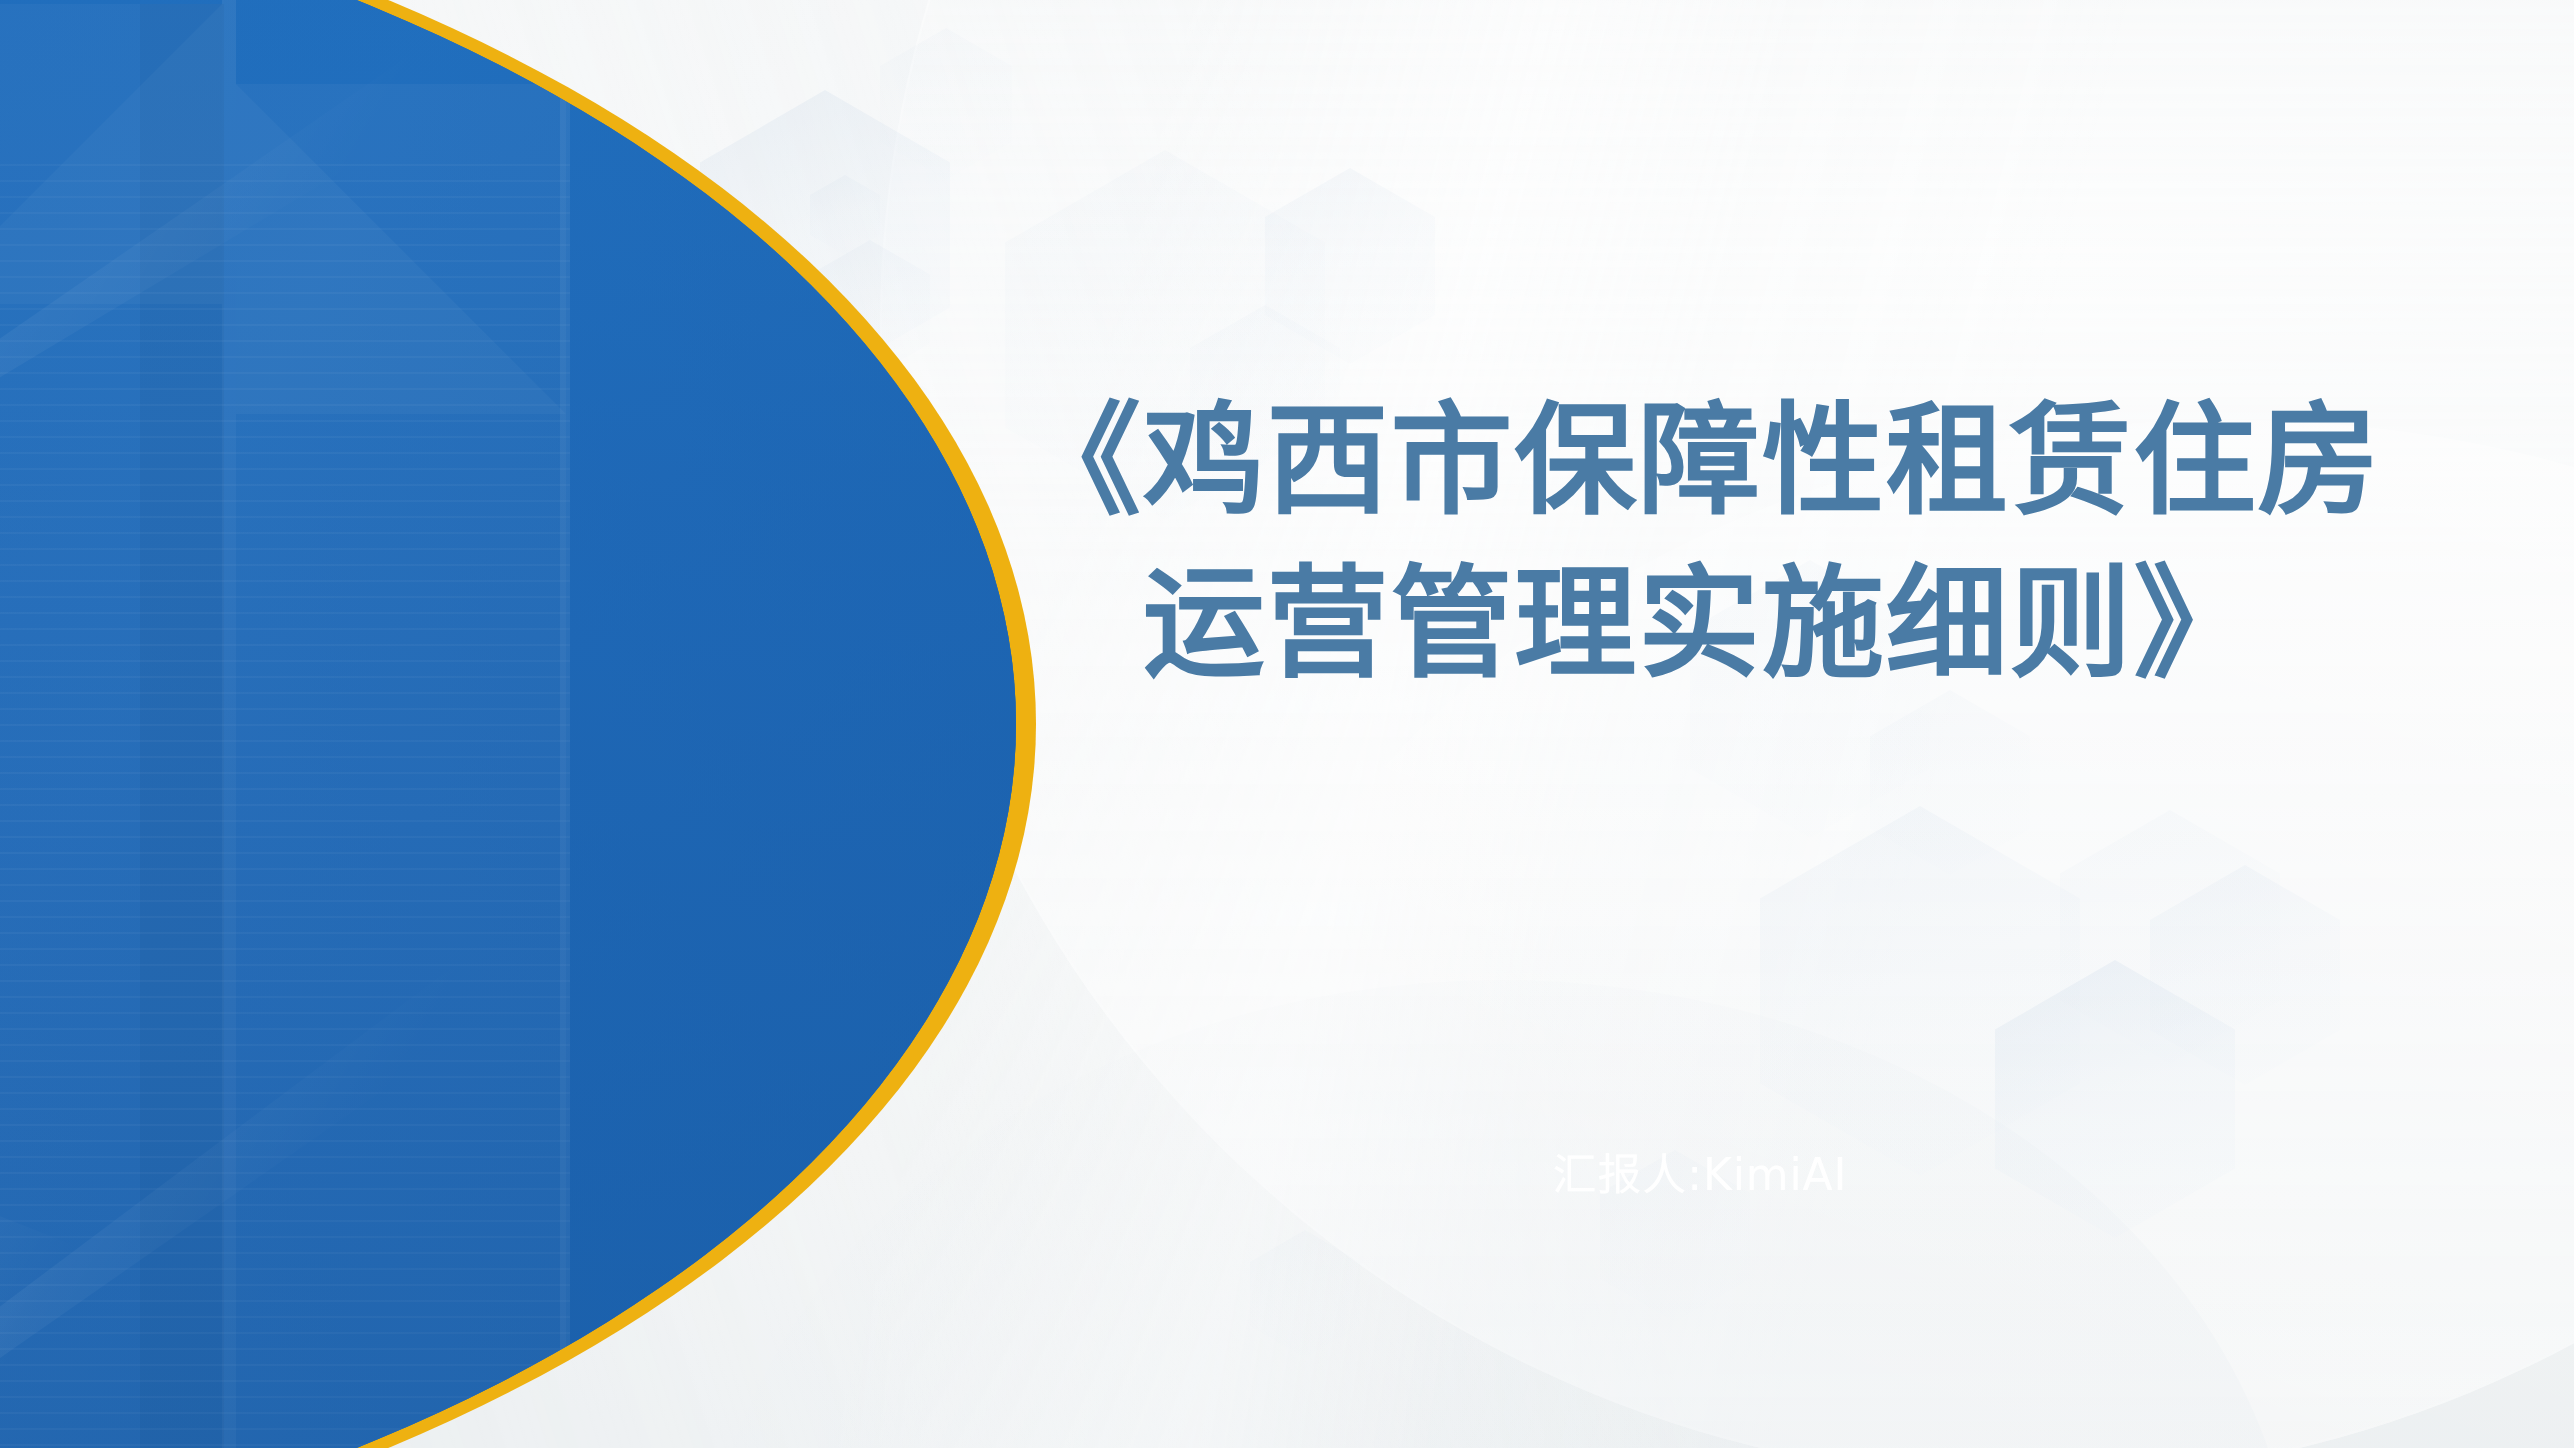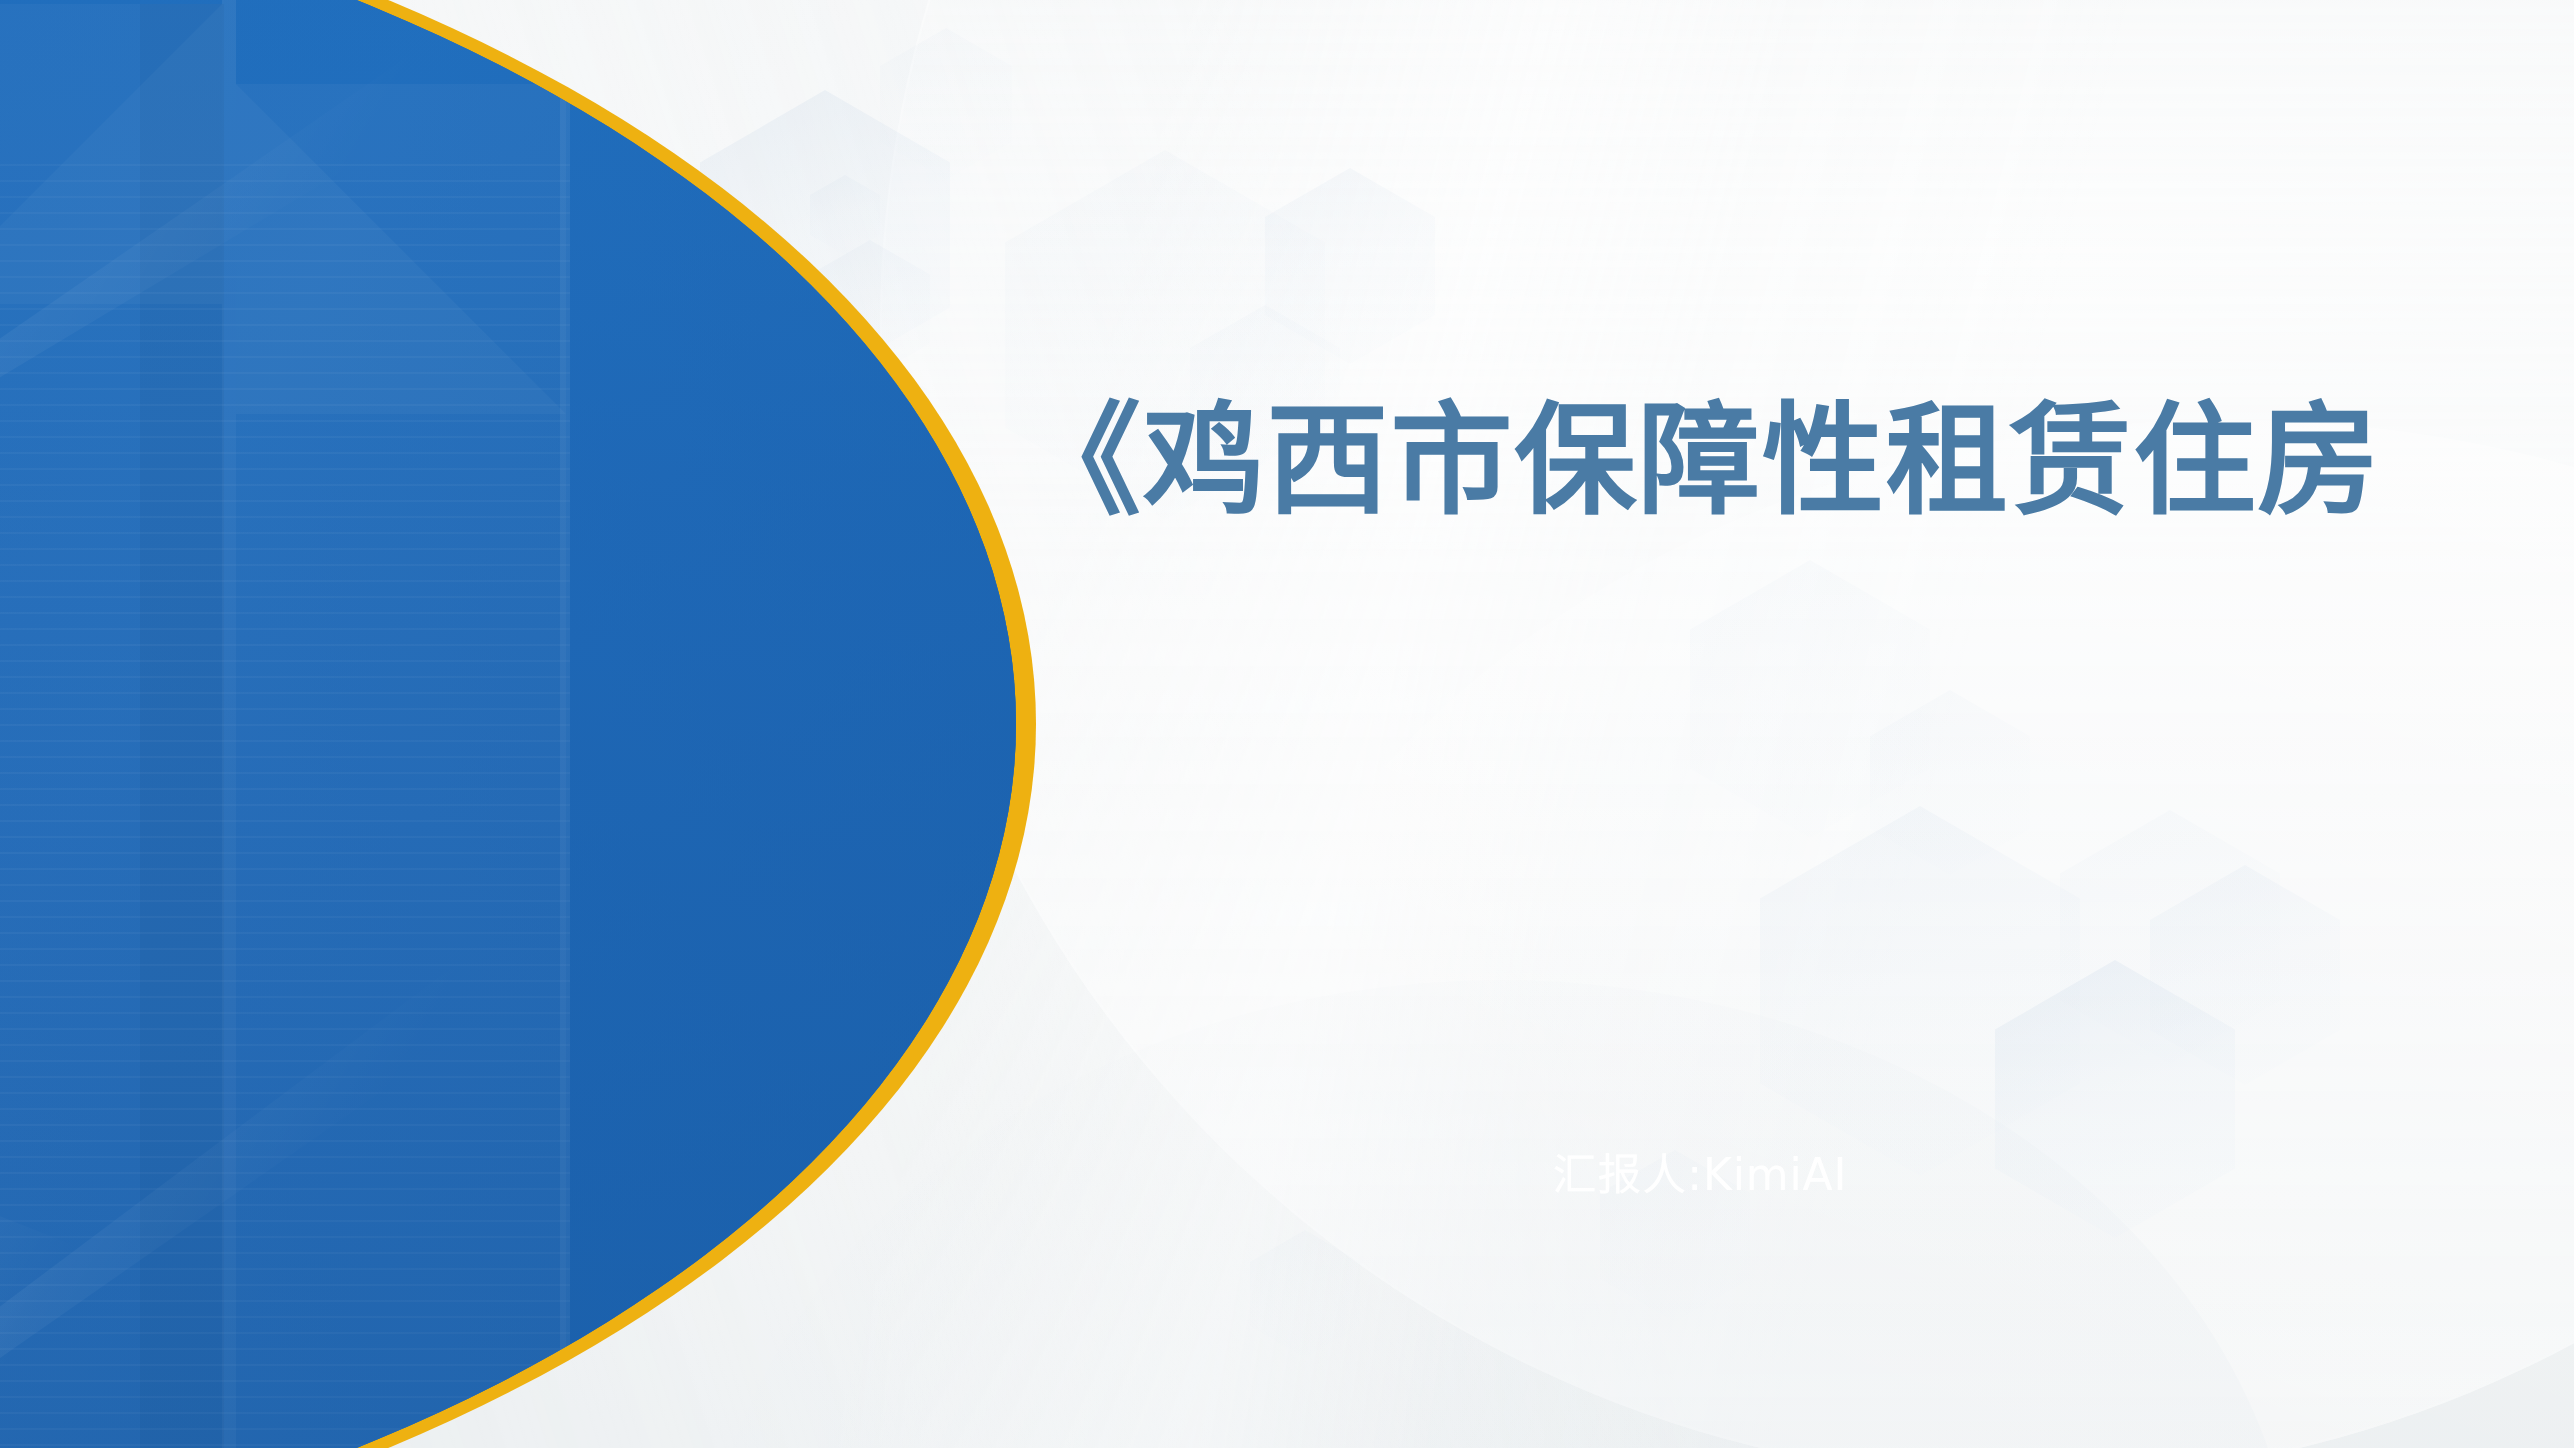--- a/index.html
+++ b/index.html
@@ -240,17 +240,18 @@
         <div class="glare" style="left:470px; top:1120px; width:560px; height:420px; clip-path: polygon(0 100%, 100% 0, 100% 18%, 12% 100%);"></div>
         <div class="glare" style="left:300px; top:1280px; width:420px; height:300px; clip-path: polygon(0 0, 100% 55%, 100% 100%, 0 60%);"></div>
 
         <div class="veil"></div>
       </div>
     </div>
   </div>
 
   <div class="title-block">
     <div class="title-line l1">《鸡西市保障性租赁住房</div>
+    <div class="title-line l2">运营管理实施细则》</div>
   </div>
 
   <div class="presenter">汇报人:KimiAI</div>
 
 </div>
 
 </body></html>

